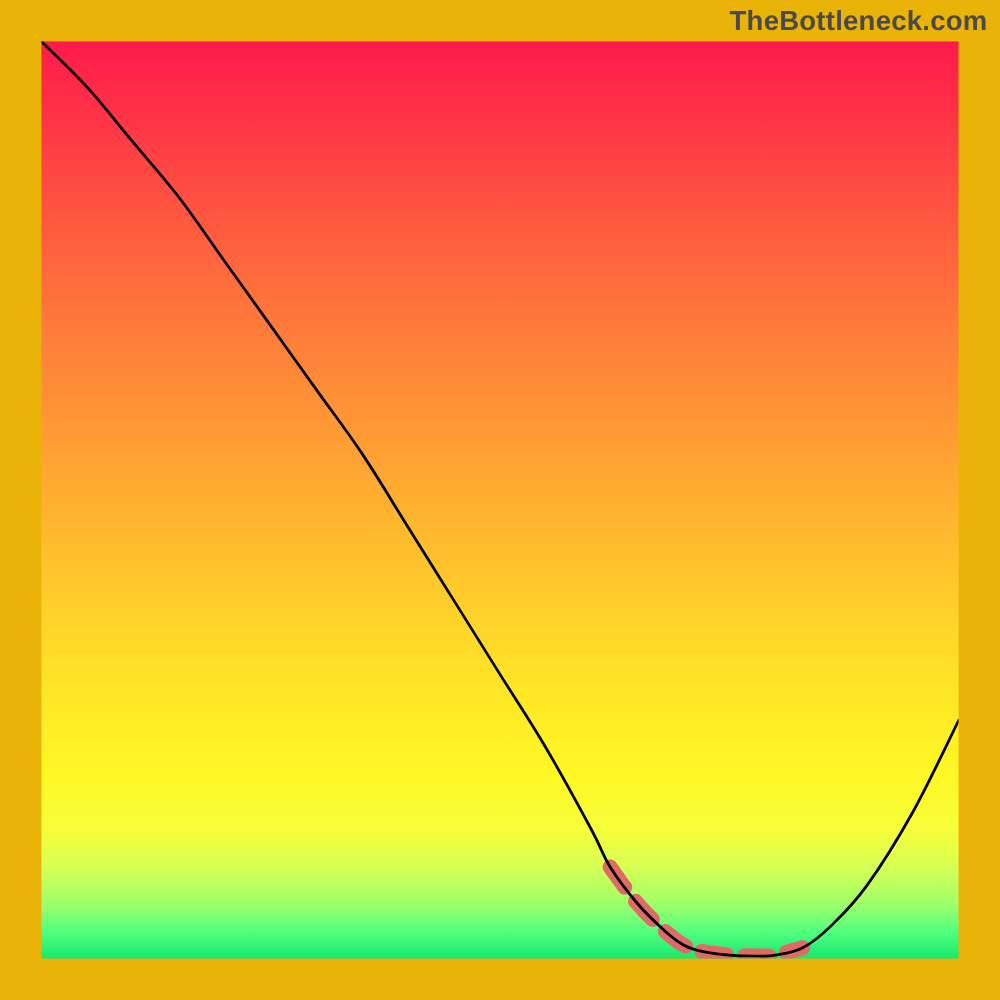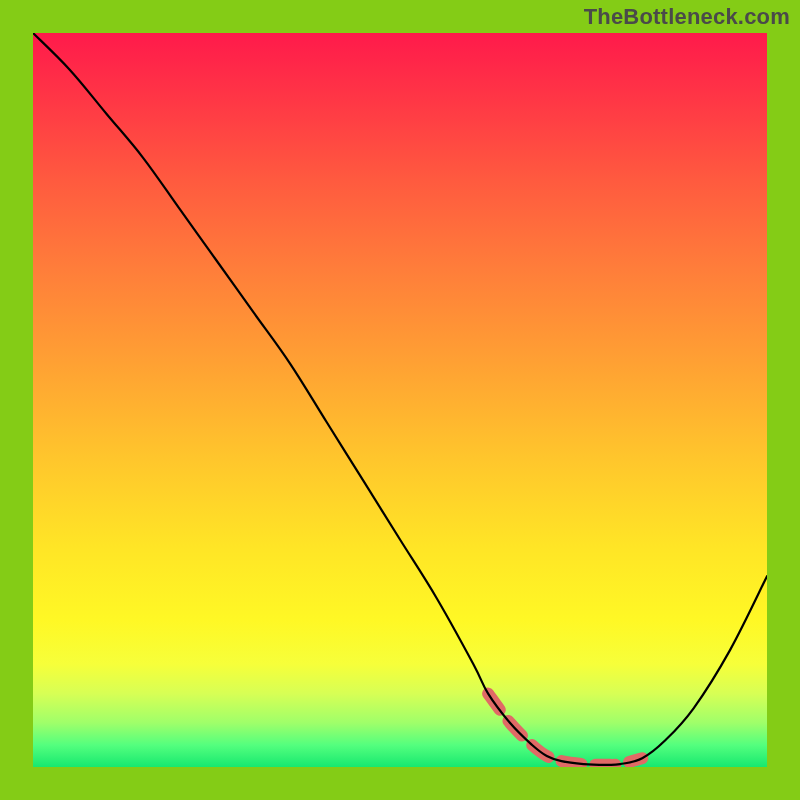--- a/index.html
+++ b/index.html
@@ -8,21 +8,21 @@
     width: 800px;
     height: 800px;
     background: #000;
     overflow: hidden;
     font-family: Arial, Helvetica, sans-serif;
   }
   .frame {
     position: relative;
     width: 800px;
     height: 800px;
-    background: #84cc16;
+    background: #eab308;
   }
   .watermark {
     position: absolute;
     top: 4px;
     right: 10px;
     color: #4a4a4a;
     font-size: 22px;
     font-weight: 600;
     letter-spacing: 0.2px;
     z-index: 5;

